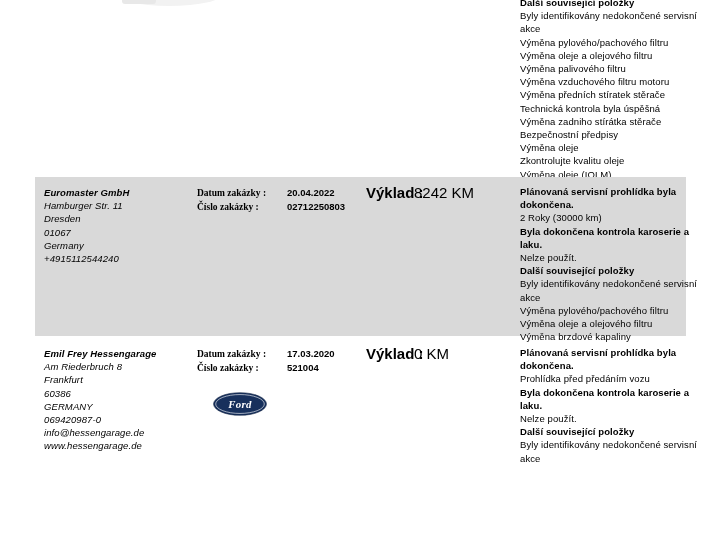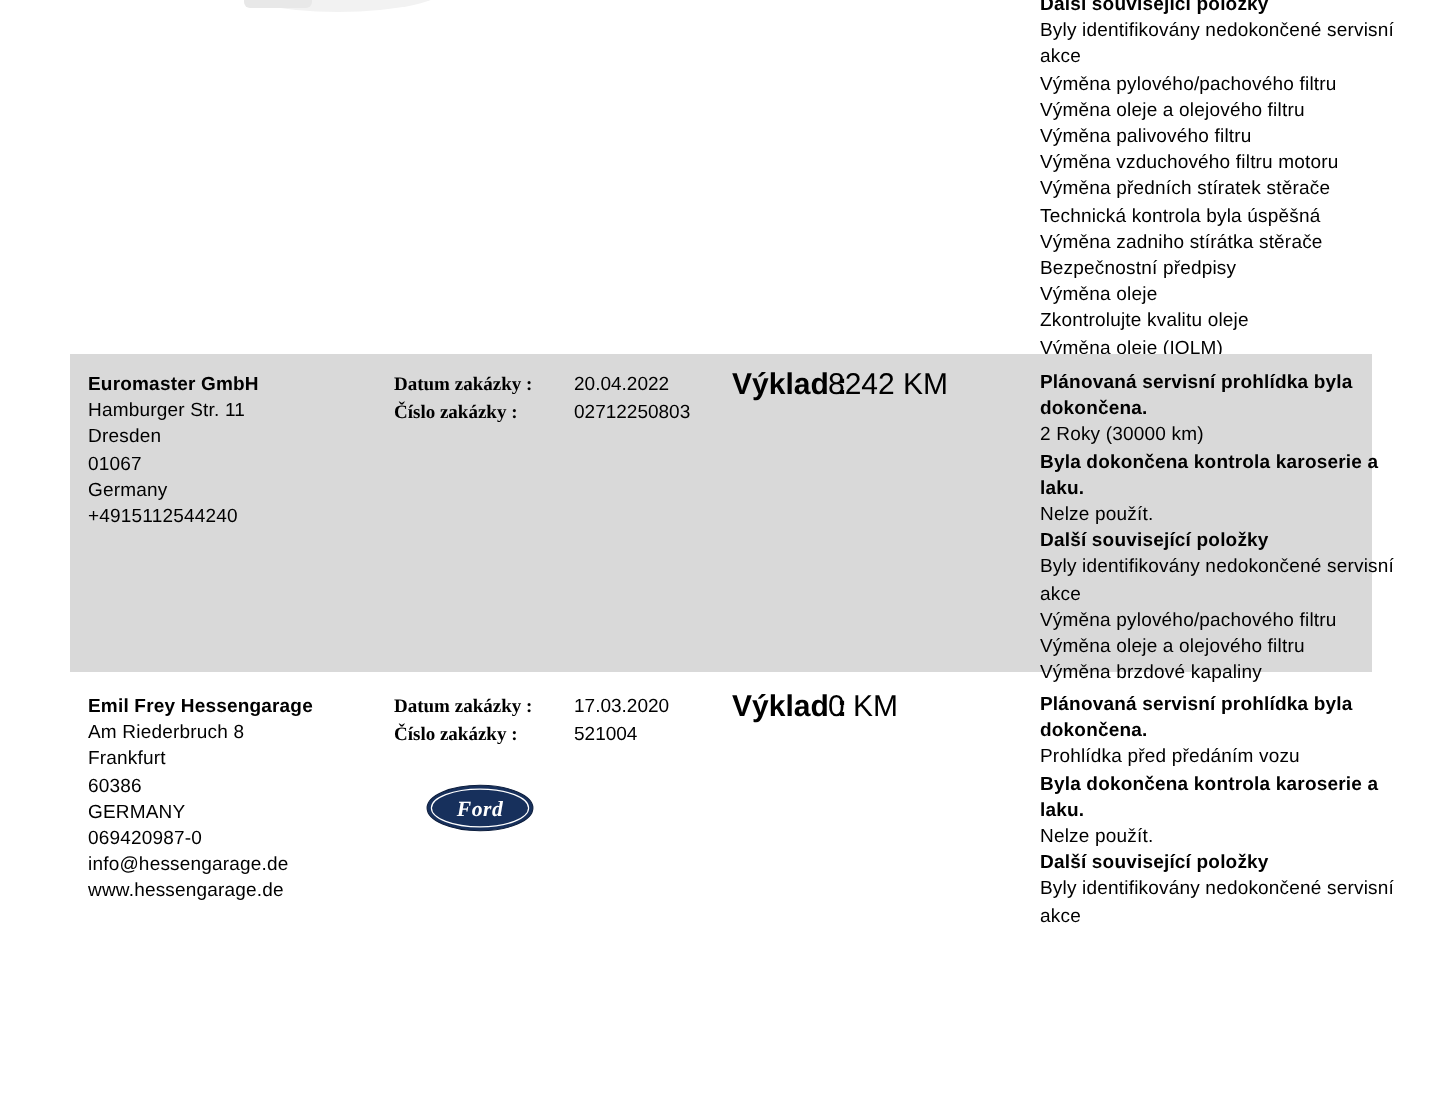--- a/index.html
+++ b/index.html
@@ -43,20 +43,21 @@
   .cols {
     position: relative;
     display: block;
   }
 
   .col-vendor {
     position: absolute;
     left: 44px;
     top: 0;
     width: 150px;
+    font-style: italic;
   }
   .col-order {
     position: absolute;
     left: 197px;
     top: 0;
     width: 160px;
   }
   .col-mileage {
     position: absolute;
     left: 366px;
@@ -88,20 +89,21 @@
     white-space: nowrap;
   }
   .kv .k {
     font-weight: bold;
     display: inline-block;
     width: 90px;
     font-family: Liberation Serif, serif;
   }
   .kv .v {
     display: inline-block;
+    font-weight: bold;
   }
 
   .mile {
     font-size: 15px;
     line-height: 13.2px;
     white-space: nowrap;
   }
   .mile .k {
     font-weight: bold;
     display: inline-block;

